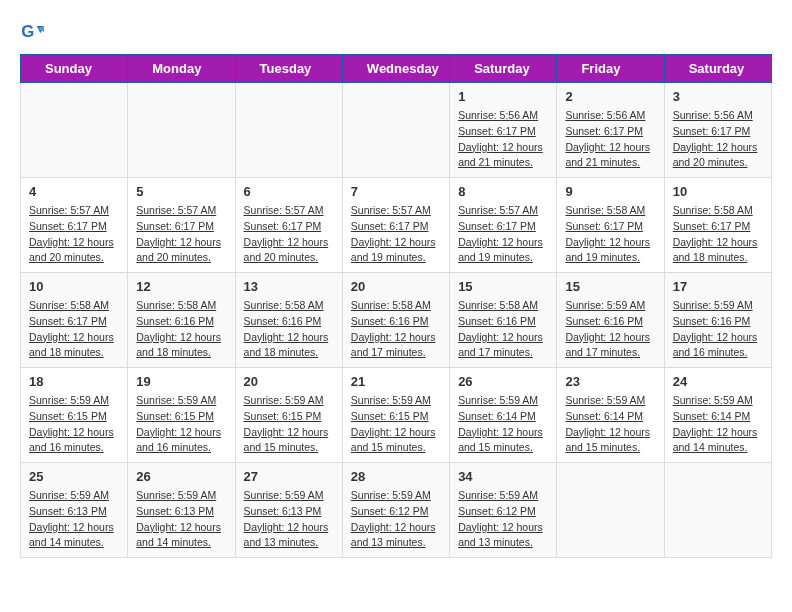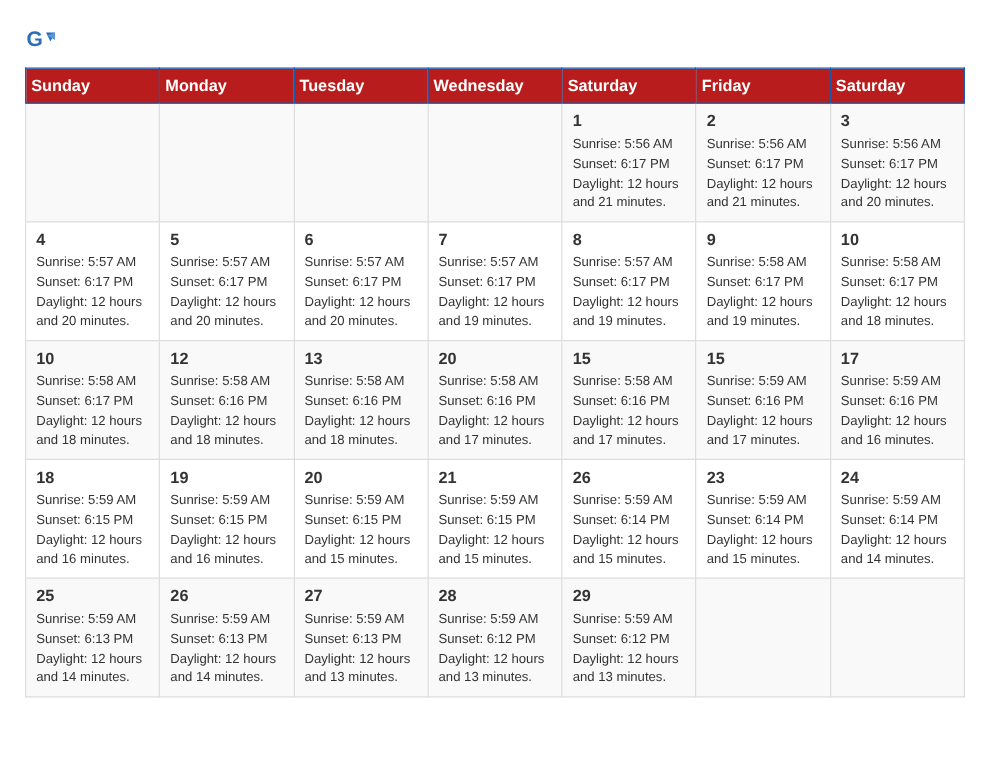--- a/index.html
+++ b/index.html
@@ -45,24 +45,24 @@
     .cal-subtitle {
       font-size: 16px;
       color: #555;
     }
     table {
       width: 100%;
       border-collapse: collapse;
       table-layout: fixed;
     }
     thead tr th {
-      background-color: #b91c1c;
+      background-color: #a21caf;
       color: #fff;
       text-align: left;
-      padding: 6px 4px;
+      padding: 6px 24px;
       font-size: 13px;
       font-weight: bold;
       border: 1px solid #1a5aaa;
     }
     tbody tr td {
       vertical-align: top;
       padding: 6px 8px;
       font-size: 11px;
       color: #333;
       border: 1px solid #ddd;
@@ -78,20 +78,21 @@
     .day-num {
       font-size: 13px;
       font-weight: bold;
       margin-bottom: 4px;
       display: block;
     }
     .day-info {
       font-size: 10.5px;
       line-height: 1.5;
       color: #333;
+      text-decoration: underline;
     }
     .empty-cell {
       background: #fff;
     }
   </style>
 </head>
 <body>
 
 <div class="header-section">
   <div class="logo">
@@ -327,21 +328,21 @@
 and 13 minutes.</div>
         </td>
         <td>
           <span class="day-num">28</span>
           <div class="day-info" style="white-space: pre-line;">Sunrise: 5:59 AM
 Sunset: 6:12 PM
 Daylight: 12 hours
 and 13 minutes.</div>
         </td>
         <td>
-          <span class="day-num">29</span>
+          <span class="day-num">34</span>
           <div class="day-info" style="white-space: pre-line;">Sunrise: 5:59 AM
 Sunset: 6:12 PM
 Daylight: 12 hours
 and 13 minutes.</div>
         </td>
         <td class="empty-cell"></td>
         <td class="empty-cell"></td>
       </tr>
     </tbody>
 </table>

